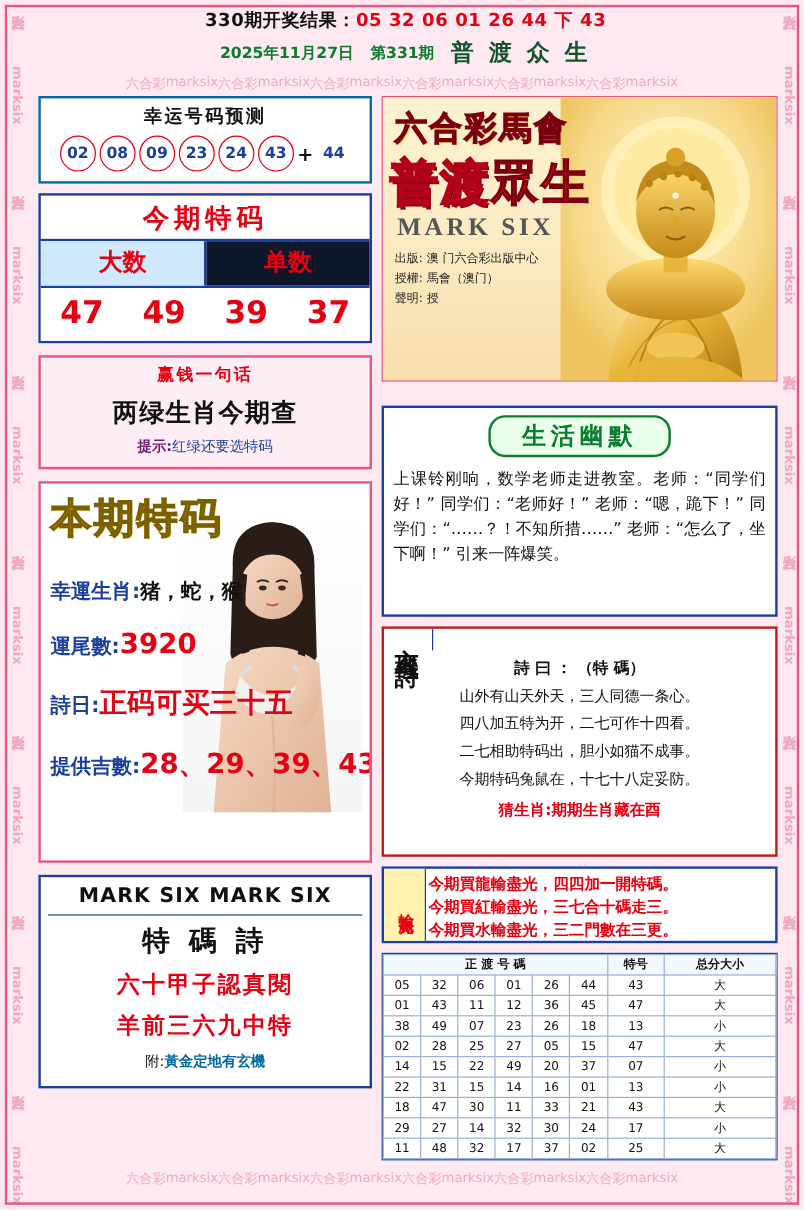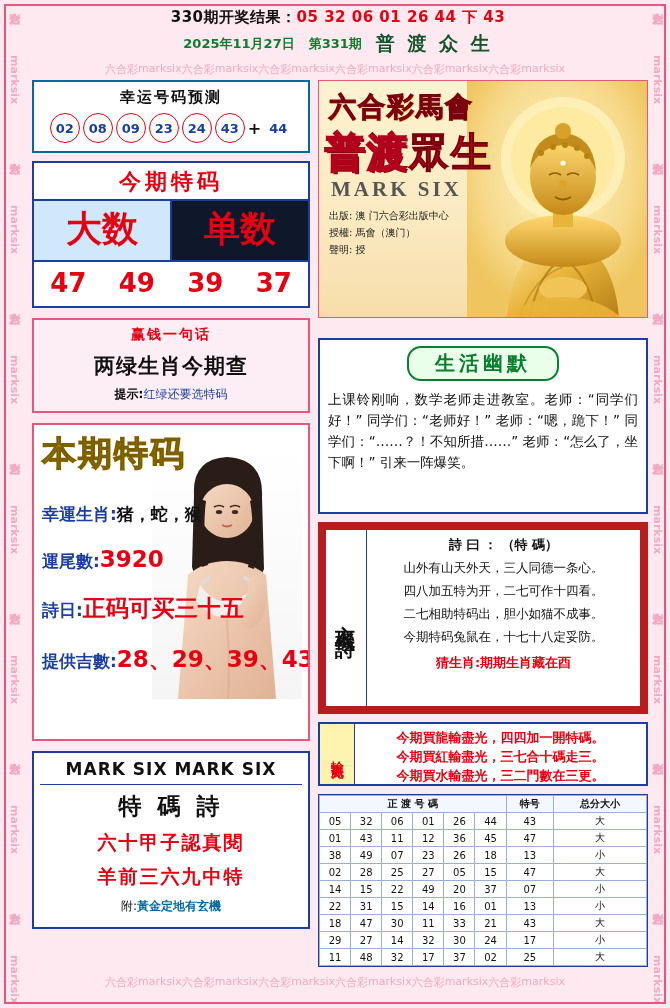--- a/index.html
+++ b/index.html
@@ -93,21 +93,21 @@
     box-sizing:border-box;
   }
   .tm-title{
     text-align:center;font-size:22px;font-weight:bold;color:#e60012;
     letter-spacing:4px;padding:4px 0 2px;
   }
   .tm-cells{
     display:flex;border-top:2px solid #1b3f9e;
   }
   .tm-cell{
-    flex:1;text-align:center;font-size:36px;font-weight:bold;
+    flex:1;text-align:center;font-size:20px;font-weight:bold;
     padding:4px 0 6px;
   }
   .tm-cell.a{background:#cfe8fb;color:#e60012;border-right:2px solid #1b3f9e;}
   .tm-cell.b{background:#0f172a;color:#e60012;}
   .tm-nums{
     border-top:2px solid #1b3f9e;
     display:flex;justify-content:space-around;align-items:center;
     font-size:26px;font-weight:bold;color:#e60012;
     padding:6px 0 8px;background:#fff;
   }
@@ -115,21 +115,21 @@
   
   .win-box{
     border:2px solid #e8567f;background:#fdeef5;margin-top:10px;
     padding:6px 4px 8px;box-sizing:border-box;text-align:center;
   }
   .win-title{font-size:14px;font-weight:bold;color:#e60012;letter-spacing:2px;}
   .win-main{
     font-size:21px;font-weight:bold;color:#111;margin:8px 0 6px;letter-spacing:1px;
   }
   .win-tip{font-size:12px;color:#111;}
-  .win-tip b{color:#000000;text-align:center;}
+  .win-tip b{color:#701a75;text-align:center;}
   .win-tip .t2{color:#1b3f9e;}
 
   
   .img-box{
     border:2px solid #e8567f;background:#fff;margin-top:10px;
     position:relative;height:318px;box-sizing:border-box;overflow:hidden;
   }
   .img-title{
     position:absolute;left:8px;top:6px;
     font-size:34px;font-weight:bold;color:#b38b00;
@@ -210,22 +210,22 @@
     background:#eaffea;color:#0a7d2f;
     font-size:20px;font-weight:bold;letter-spacing:4px;
     padding:2px 26px;
   }
   .humor-body{
     margin-top:8px;font-size:13.5px;color:#111;line-height:21px;
     text-align:justify;
   }
 
   .xuanji-box{
-    border:8px solid #b91c1c;background:#fff;margin-top:8px;
-    height:192px;box-sizing:border-box;display:flex;
+    border:2px solid #b91c1c;background:#fff;margin-top:8px;
+    height:192px;box-sizing:border-box;display:flex;flex-direction:column;
   }
   .xj-left{
     width:40px;border-right:1.5px solid #1b3f9e;
     display:flex;align-items:center;justify-content:center;
   }
   .xj-left span{
     writing-mode:vertical-rl;font-size:20px;font-weight:bold;color:#111;
     letter-spacing:6px;
   }
   .xj-right{flex:1;padding:6px 6px 0;text-align:center;}
@@ -235,21 +235,21 @@
 
   .hot-box{
     border:2px solid #1b3f9e;background:#fff;margin-top:8px;
     height:64px;box-sizing:border-box;display:flex;
   }
   .hot-left{
     width:34px;background:#fff3b0;border-right:1.5px solid #1b3f9e;
     display:flex;align-items:center;justify-content:center;
   }
   .hot-left span{writing-mode:vertical-rl;font-size:13px;font-weight:bold;color:#e60012;letter-spacing:2px;}
-  .hot-right{flex:1;padding:4px 23px;text-align:center;}
+  .hot-right{flex:1;padding:4px 2px;}
   .hot-line{font-size:13px;color:#e60012;font-weight:bold;line-height:19px;}
 
   .tbl-box{
     border:1.5px solid #1b3f9e;background:#fff;margin-top:8px;
     box-sizing:border-box;
   }
   table.res{
     border-collapse:collapse;width:100%;font-size:10px;color:#111;
   }
   table.res th,table.res td{

